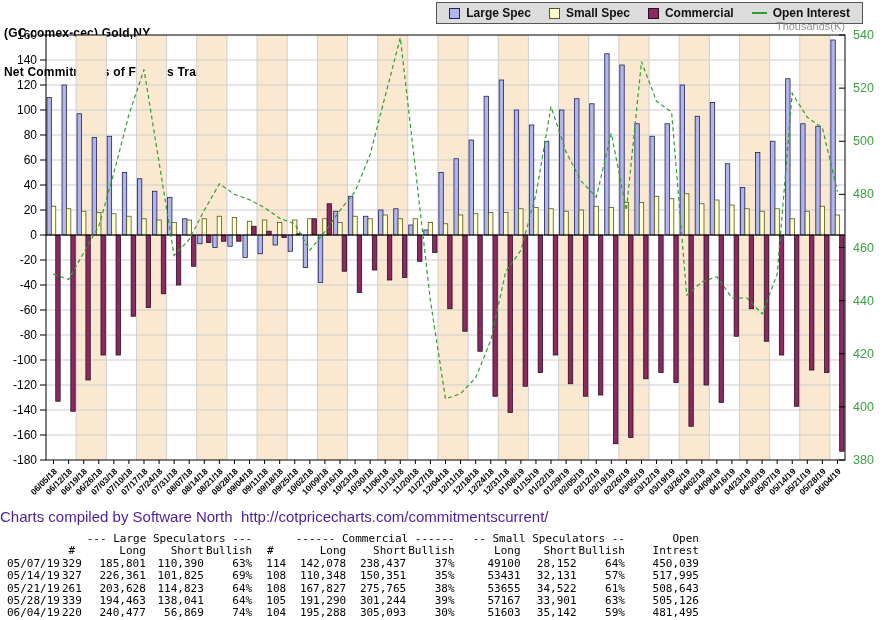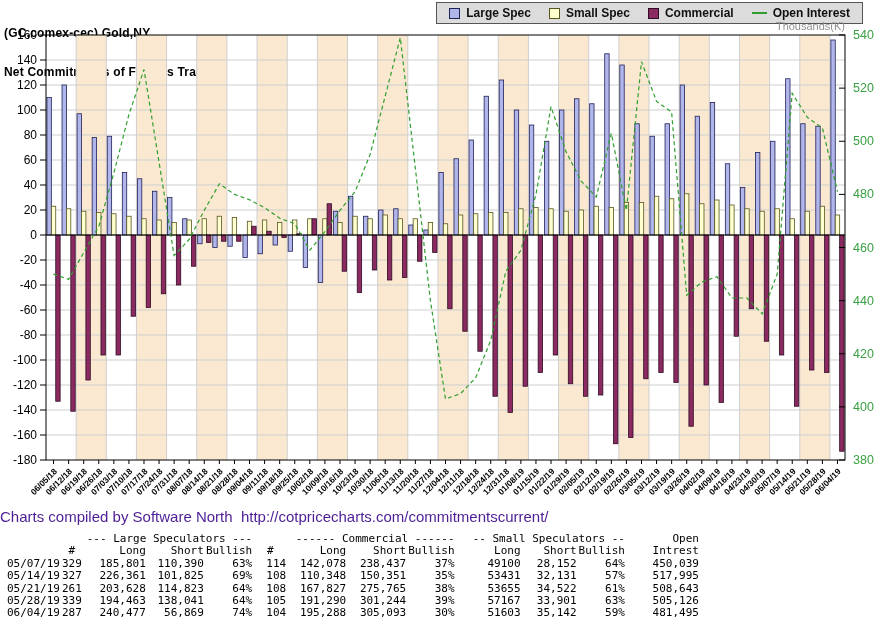--- a/index.html
+++ b/index.html
@@ -547,21 +547,21 @@
           <td>191,290</td>
           <td>301,244</td>
           <td>39%</td>
           <td>57167</td>
           <td>33,901</td>
           <td>63%</td>
           <td>505,126</td>
         </tr>
         <tr>
           <td class="dt">06/04/19</td>
-          <td>287</td>
+          <td>220</td>
           <td>240,477</td>
           <td>56,869</td>
           <td>74%</td>
           <td>104</td>
           <td>195,288</td>
           <td>305,093</td>
           <td>30%</td>
           <td>51603</td>
           <td>35,142</td>
           <td>59%</td>

